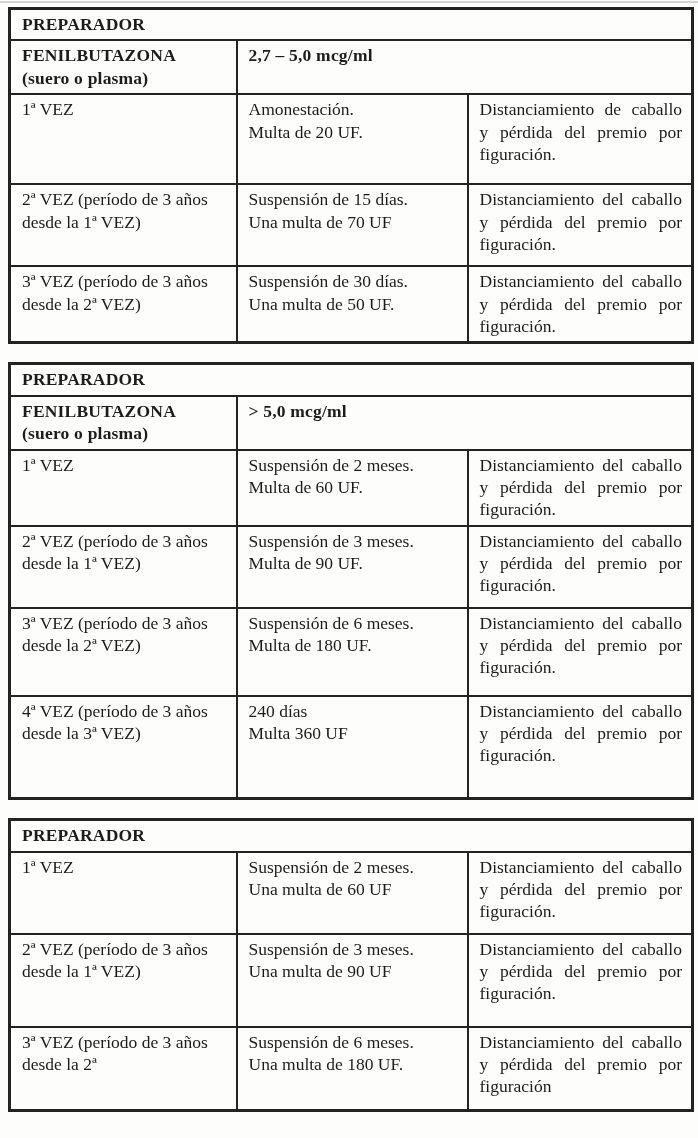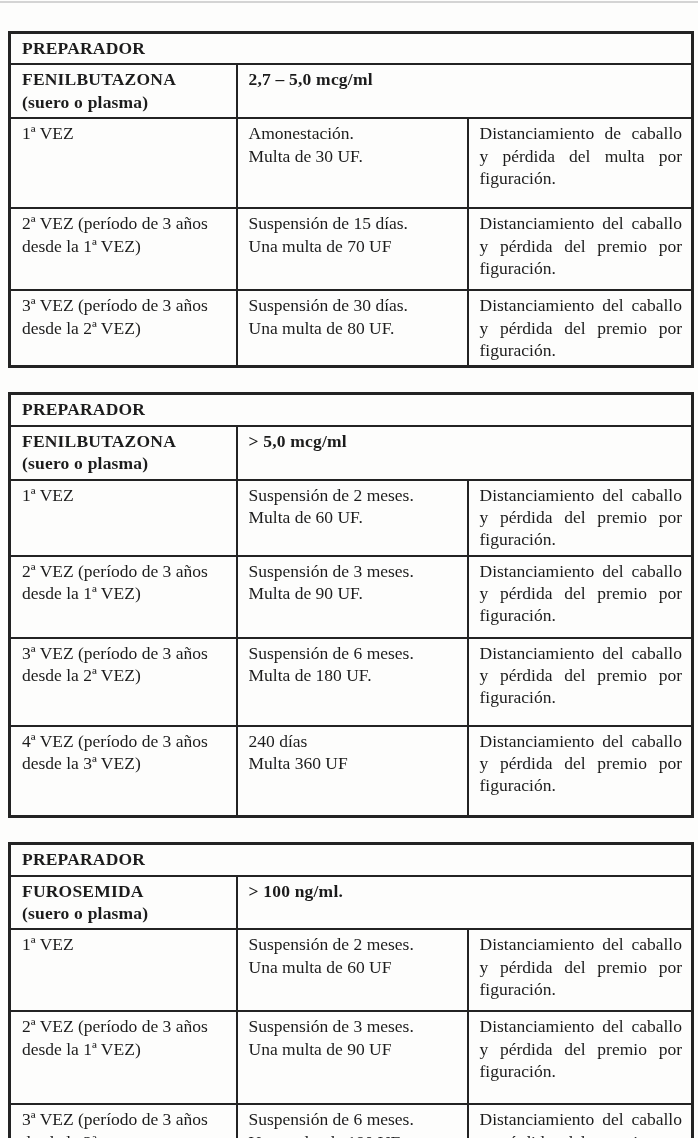--- a/index.html
+++ b/index.html
@@ -23,21 +23,20 @@
     top: 1px; left: 0; right: 0;
     height: 2px;
     background: rgba(90,90,90,0.25);
   }
   table.sanctions {
     border-collapse: collapse;
     width: 683px;
     table-layout: fixed;
     margin-bottom: 18px;
     background: #fdfdfc;
-    margin-top: 24px;
   }
   table.sanctions:last-child { margin-bottom: 0; }
   table.sanctions td {
     border: 2px solid #232323;
     vertical-align: top;
     padding: 3px 9px 4px 11px;
     font-size: 17.5px;
     line-height: 1.28;
     white-space: pre-line;
     box-sizing: border-box;
@@ -75,33 +74,33 @@
       <td class="role-cell" colspan="3">PREPARADOR</td>
     </tr>
     <tr style="height:44px">
       <td class="substance-cell">FENILBUTAZONA
 (suero o plasma)</td>
       <td class="threshold-cell" colspan="2">2,7 – 5,0 mcg/ml</td>
     </tr>
     <tr style="height:90px">
       <td class="occurrence-cell">1ª VEZ</td>
       <td class="sanction-cell">Amonestación.
-Multa de 30 UF.</td>
-      <td class="consequence-cell">Distanciamiento de caballo y pérdida del multa por figuración.</td>
+Multa de 20 UF.</td>
+      <td class="consequence-cell">Distanciamiento de caballo y pérdida del premio por figuración.</td>
     </tr>
     <tr style="height:82px">
       <td class="occurrence-cell">2ª VEZ (período de 3 años desde la 1ª VEZ)</td>
       <td class="sanction-cell">Suspensión de 15 días.
 Una multa de 70 UF</td>
       <td class="consequence-cell">Distanciamiento del caballo y pérdida del premio por figuración.</td>
     </tr>
     <tr style="height:64px">
       <td class="occurrence-cell">3ª VEZ (período de 3 años desde la 2ª VEZ)</td>
       <td class="sanction-cell">Suspensión de 30 días.
-Una multa de 80 UF.</td>
+Una multa de 50 UF.</td>
       <td class="consequence-cell">Distanciamiento del caballo y pérdida del premio por figuración.</td>
     </tr>
   </tbody>
     </table>
 
   <table class="sanctions">
     <colgroup>
         <col class="c1">
         <col class="c2">
         <col class="c3">
@@ -126,43 +125,38 @@
       <td class="sanction-cell">Suspensión de 3 meses.
 Multa de 90 UF.</td>
       <td class="consequence-cell">Distanciamiento del caballo y pérdida del premio por figuración.</td>
     </tr>
     <tr style="height:88px">
       <td class="occurrence-cell">3ª VEZ (período de 3 años desde la 2ª VEZ)</td>
       <td class="sanction-cell">Suspensión de 6 meses.
 Multa de 180 UF.</td>
       <td class="consequence-cell">Distanciamiento del caballo y pérdida del premio por figuración.</td>
     </tr>
-    <tr style="height:91px">
+    <tr style="height:103px">
       <td class="occurrence-cell">4ª VEZ (período de 3 años desde la 3ª VEZ)</td>
       <td class="sanction-cell">240 días
 Multa 360 UF</td>
       <td class="consequence-cell">Distanciamiento del caballo y pérdida del premio por figuración.</td>
     </tr>
   </tbody>
     </table>
 
   <table class="sanctions">
     <colgroup>
         <col class="c1">
         <col class="c2">
         <col class="c3">
       </colgroup>
     <tbody>
         <tr style="height:24px">
       <td class="role-cell" colspan="3">PREPARADOR</td>
-    </tr>
-    <tr style="height:46px">
-      <td class="substance-cell">FUROSEMIDA
-(suero o plasma)</td>
-      <td class="threshold-cell" colspan="2">&gt; 100 ng/ml.</td>
     </tr>
     <tr style="height:82px">
       <td class="occurrence-cell">1ª VEZ</td>
       <td class="sanction-cell">Suspensión de 2 meses.
 Una multa de 60 UF</td>
       <td class="consequence-cell">Distanciamiento del caballo y pérdida del premio por figuración.</td>
     </tr>
     <tr style="height:93px">
       <td class="occurrence-cell">2ª VEZ (período de 3 años desde la 1ª VEZ)</td>
       <td class="sanction-cell">Suspensión de 3 meses.

